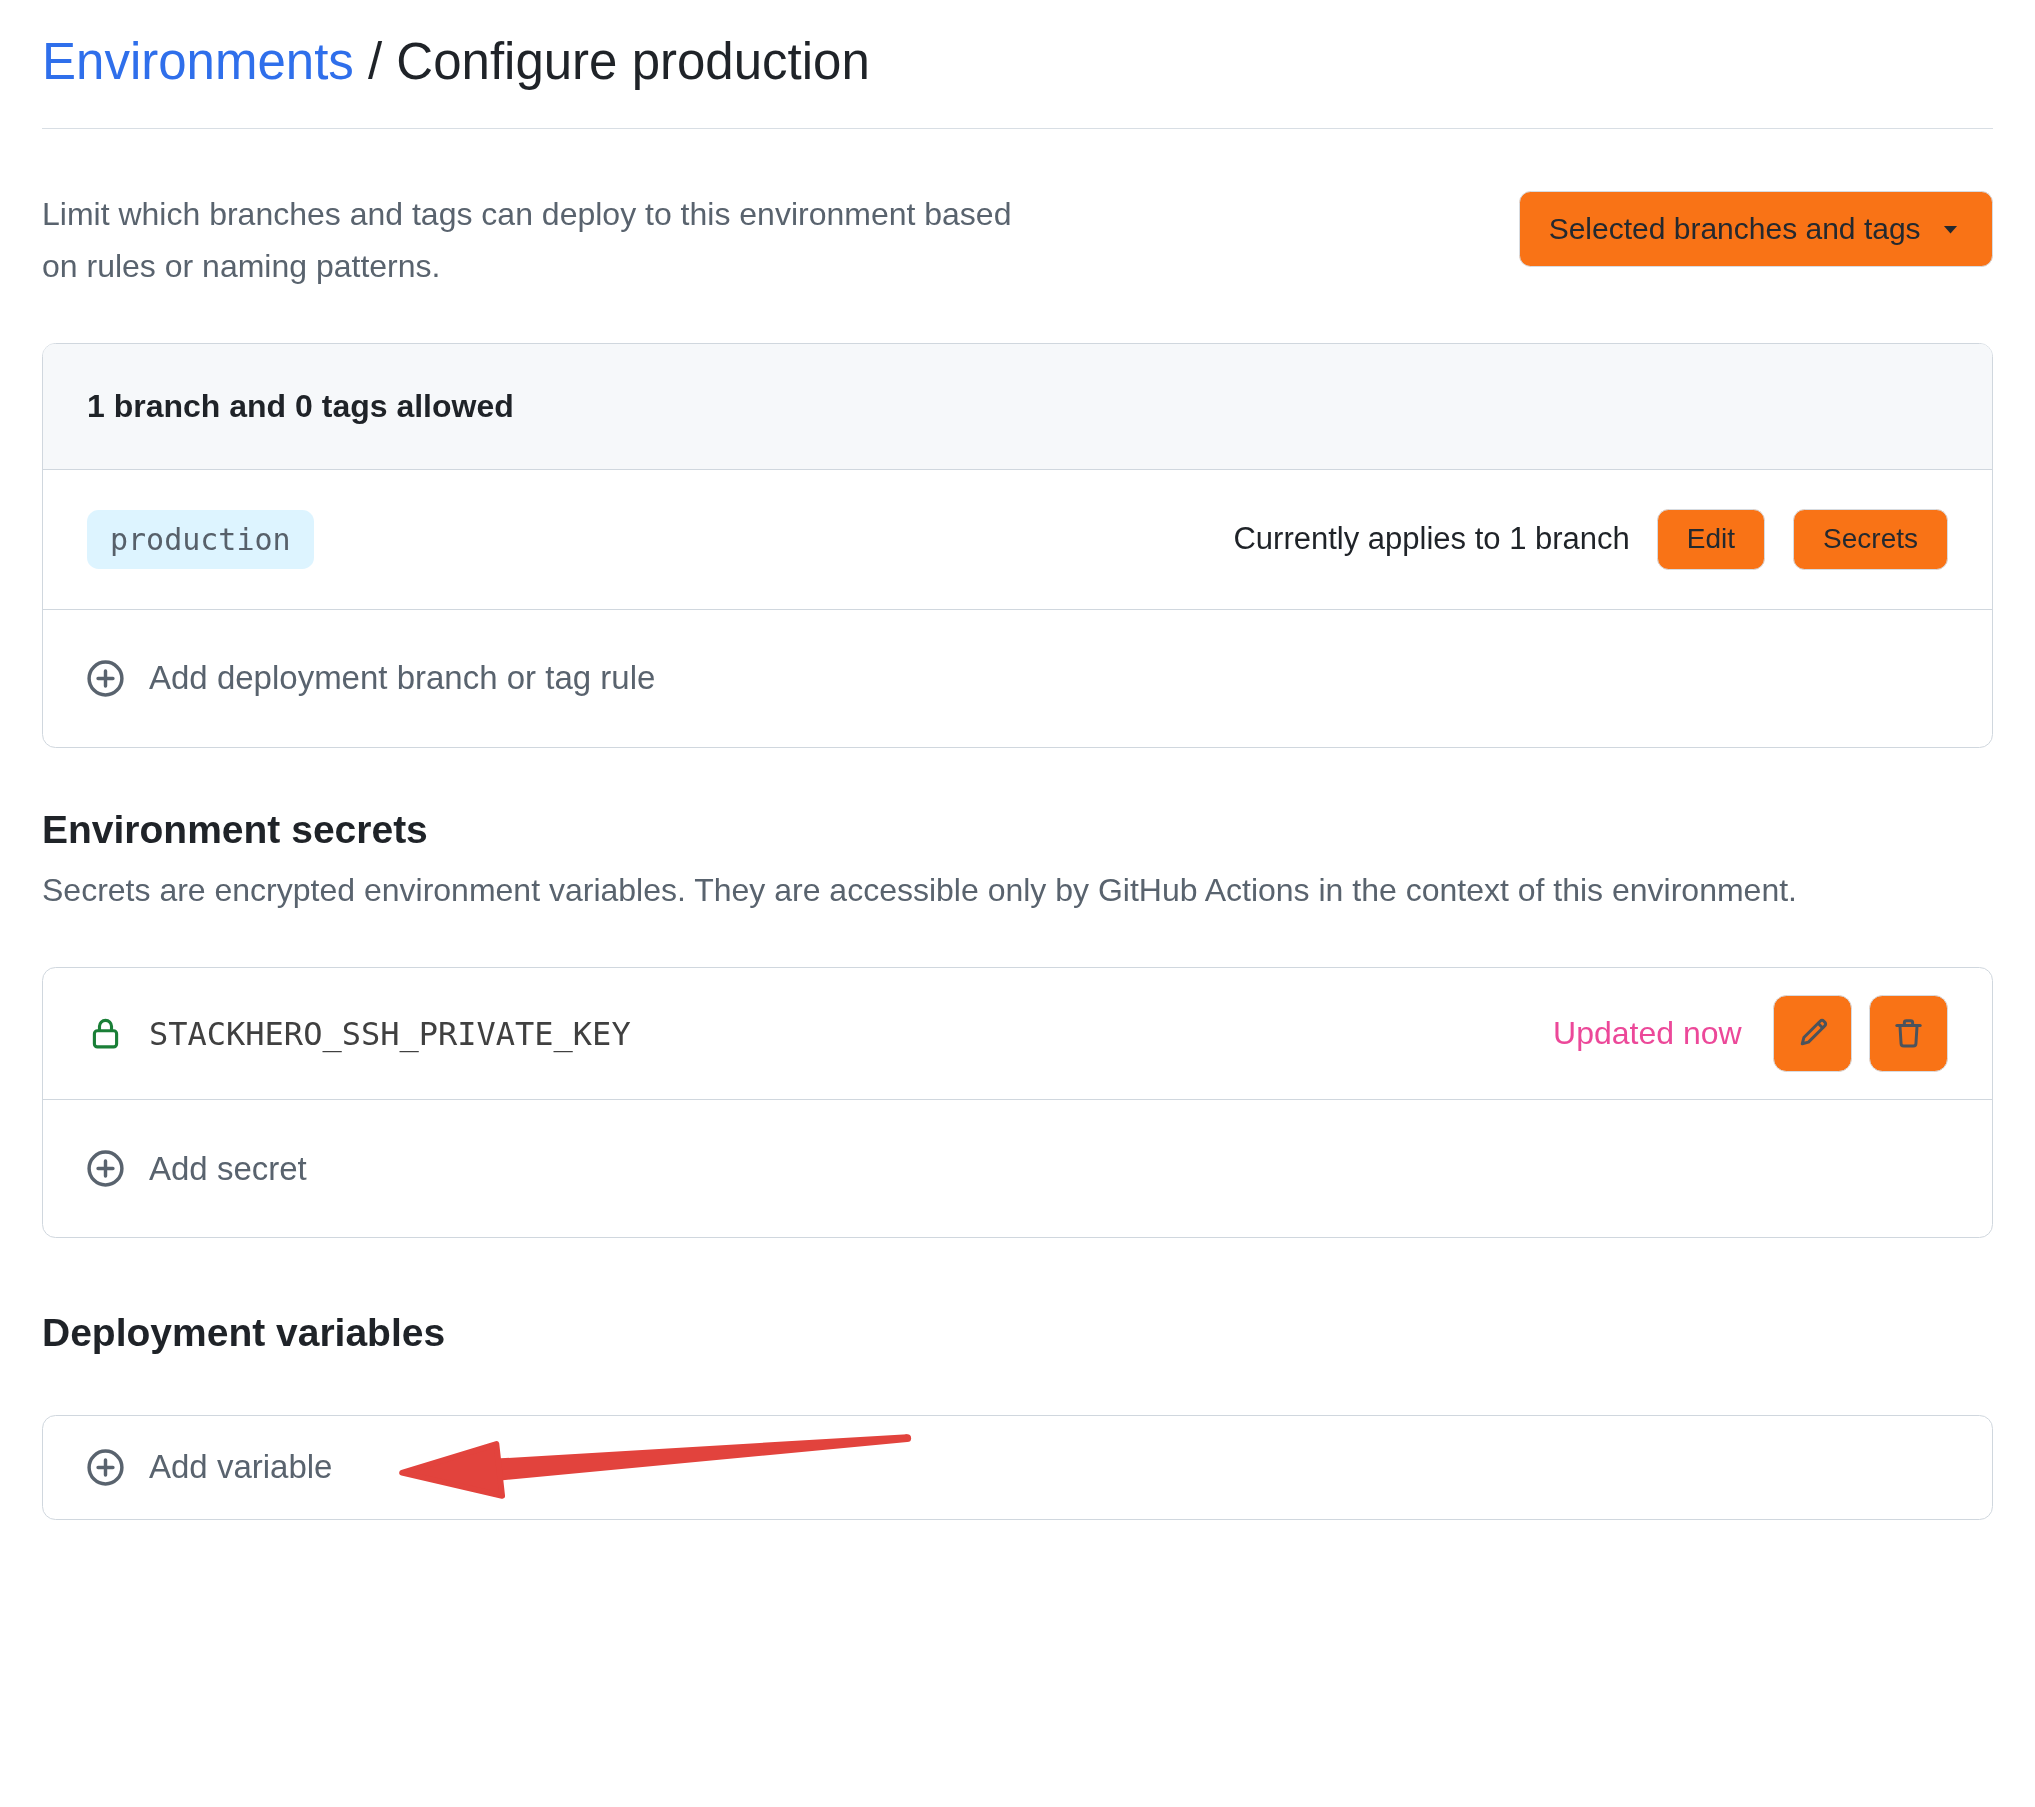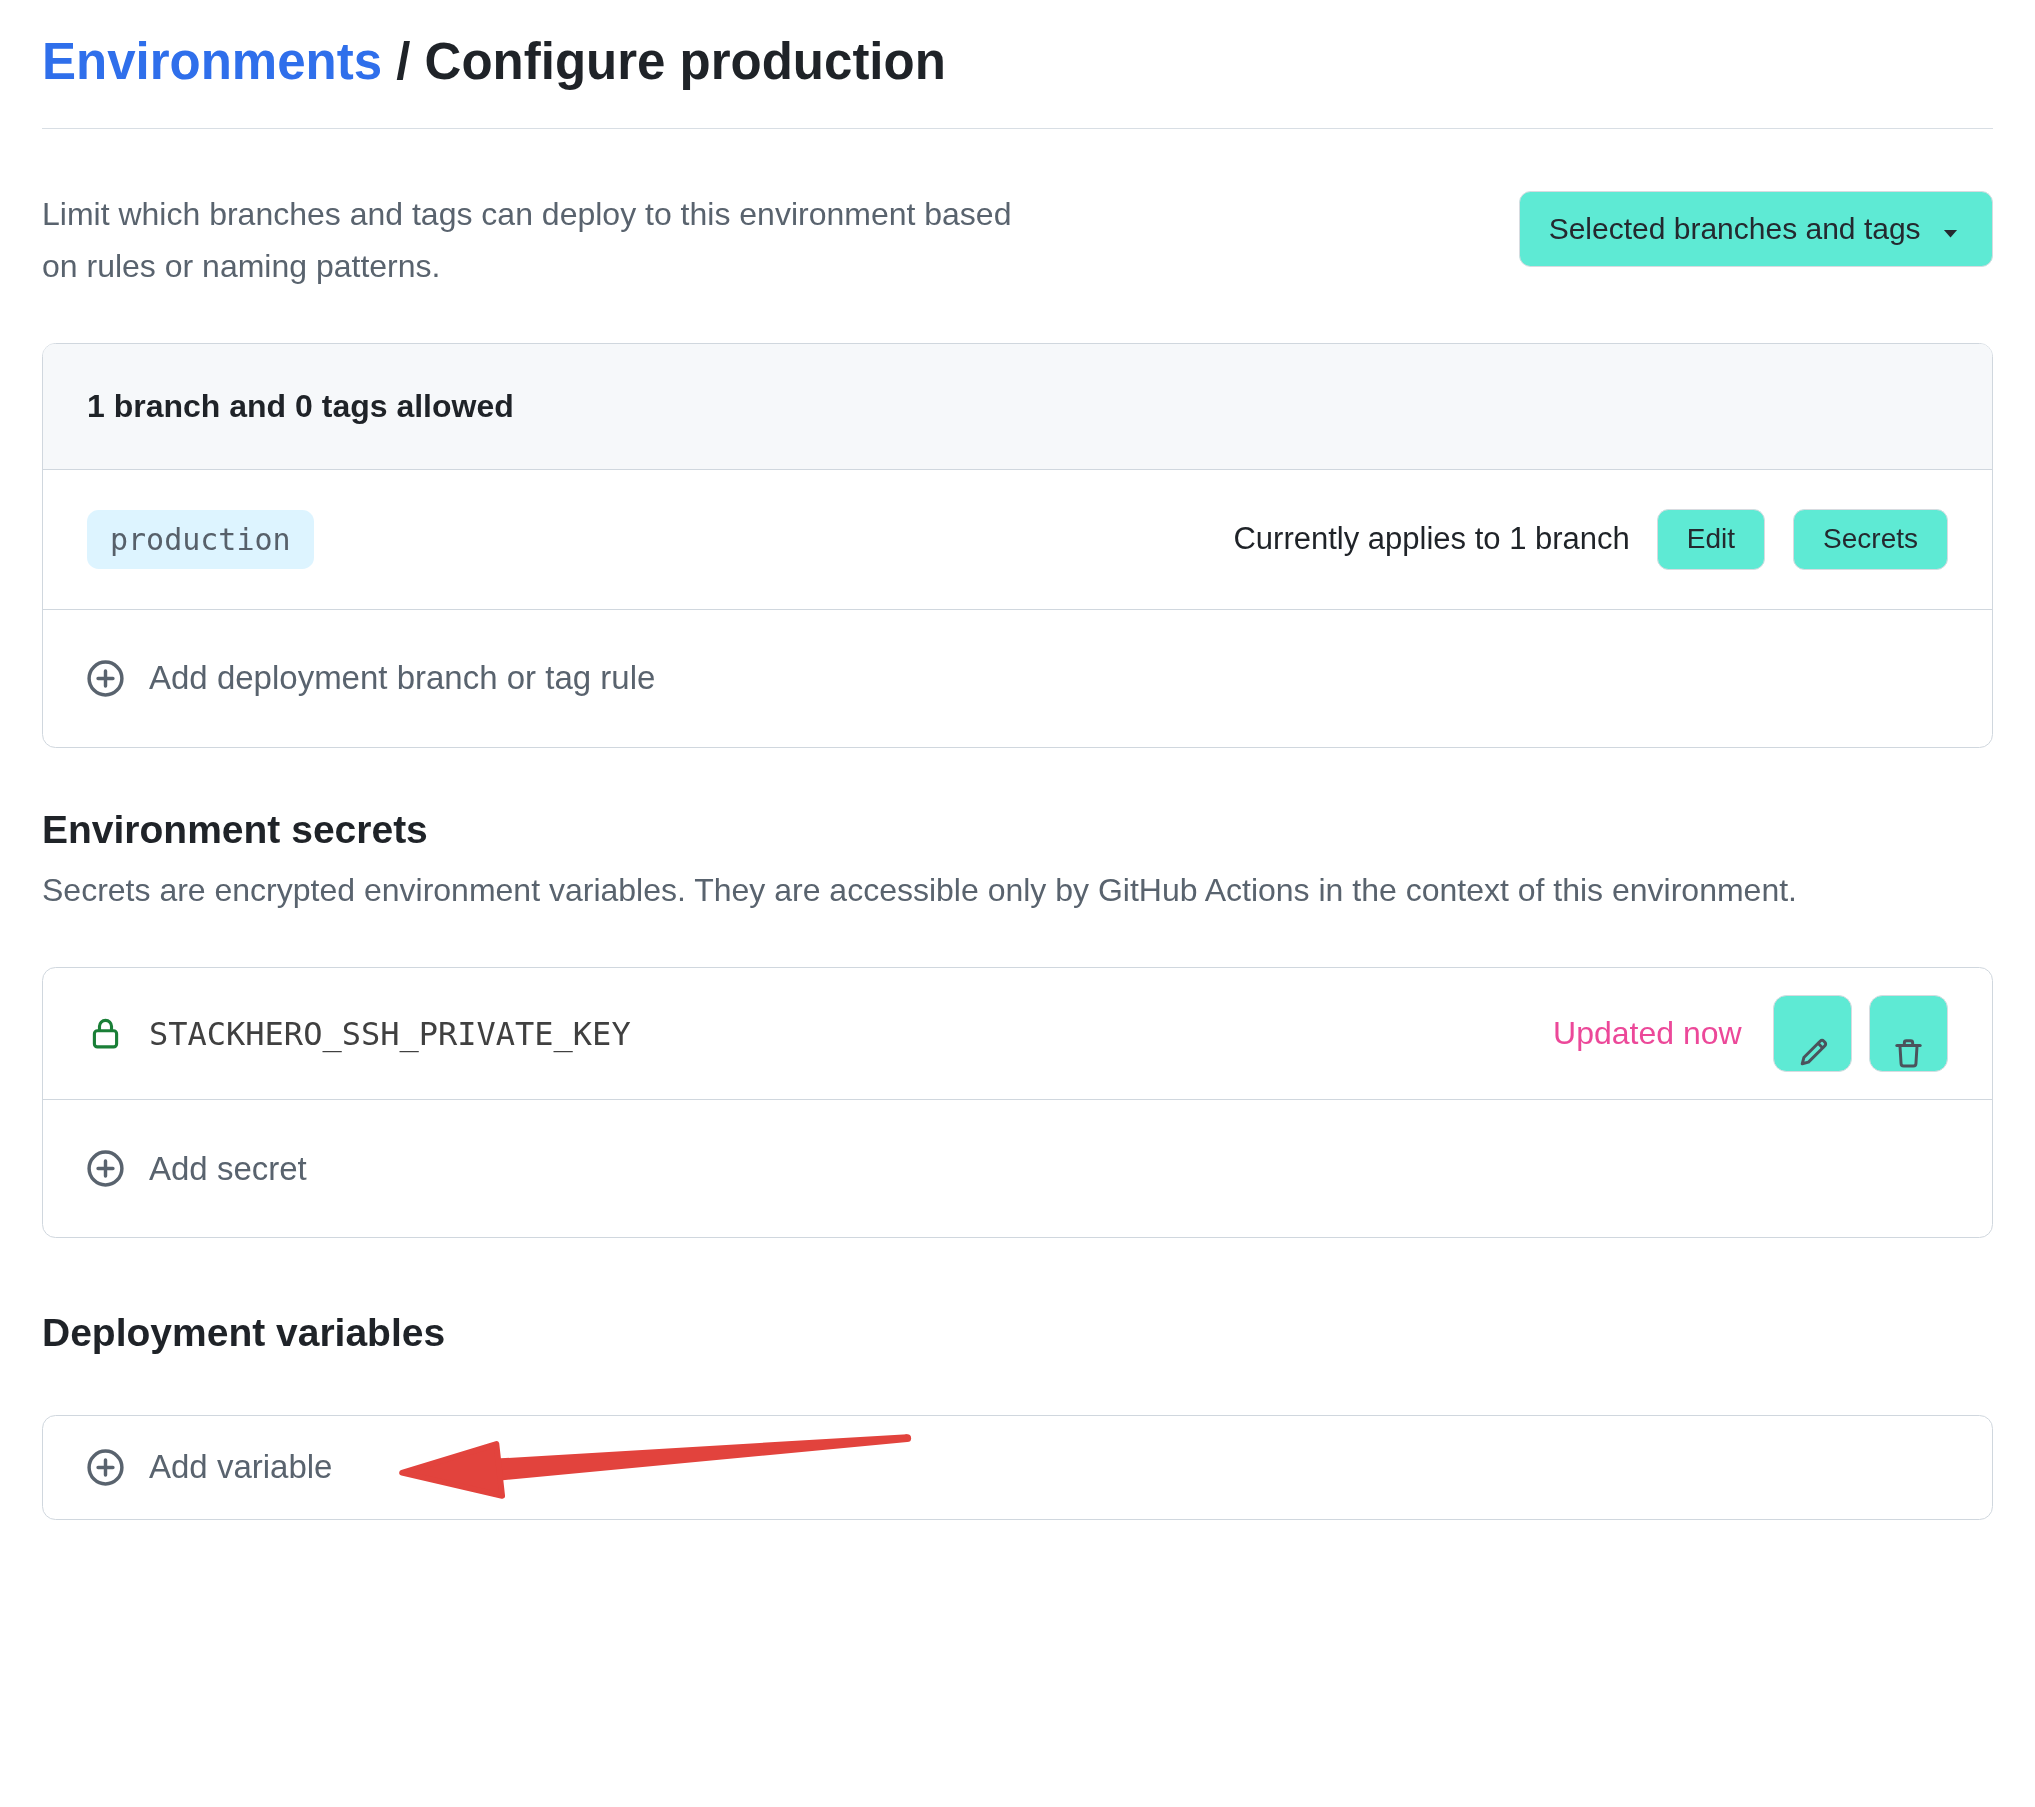--- a/index.html
+++ b/index.html
@@ -7,21 +7,21 @@
     width: 2035px; height: 1807px;
     background: #ffffff;
     font-family: "Liberation Sans", "DejaVu Sans", sans-serif;
     color: #1f2328;
     overflow: hidden;
   }
   .container { width: 2035px; padding: 17.4px 42px 0 42px; }
 
   
   .page-title {
-    font-size: 51px; font-weight: 700; line-height: 1.3;
+    font-size: 51px; font-weight: 400; line-height: 1.3;
     margin-top: 11.6px; letter-spacing: 0;
   }
   .page-title a {
     color: #2f6feb; text-decoration: none; cursor: pointer;
   }
   .title-sep { color: #1f2328; }
   .title-rule {
     border: none; border-top: 1.9px solid #d8dee4;
     margin-top: 33px;
   }
@@ -38,22 +38,22 @@
   .desc-narrow { max-width: 1004px; }
   .desc-wide   { max-width: 1863px; }
   .desc-wider  { max-width: 1897px; }
   .section-desc a {
     color: #2f6feb; text-decoration: underline;
     text-underline-offset: 6.8px; text-decoration-thickness: 1.9px;
   }
 
   
   .btn {
-    display: inline-flex; align-items: flex-end; justify-content: center;
-    background: #5eead4; border: 1.9px solid #d7dbe0; border-radius: 11.6px;
+    display: inline-flex; align-items: center; justify-content: center;
+    background: #f97316; border: 1.9px solid #d7dbe0; border-radius: 11.6px;
     color: #24292f; font-weight: 500; cursor: pointer; white-space: nowrap;
     font-family: "Liberation Sans", "DejaVu Sans", sans-serif;
   }
   .btn-dropdown { font-size: 30px; padding: 20px 29px; gap: 17.4px; margin-top: 1.9px; }
   .btn-small    { font-size: 28px; padding: 13.5px 29px; }
   .icon-btn {
     width: 79px; height: 77px; border-radius: 13.5px; color: #4b535c;
   }
   .caret-down-icon { color: #24292f; display: inline-flex; }
 

